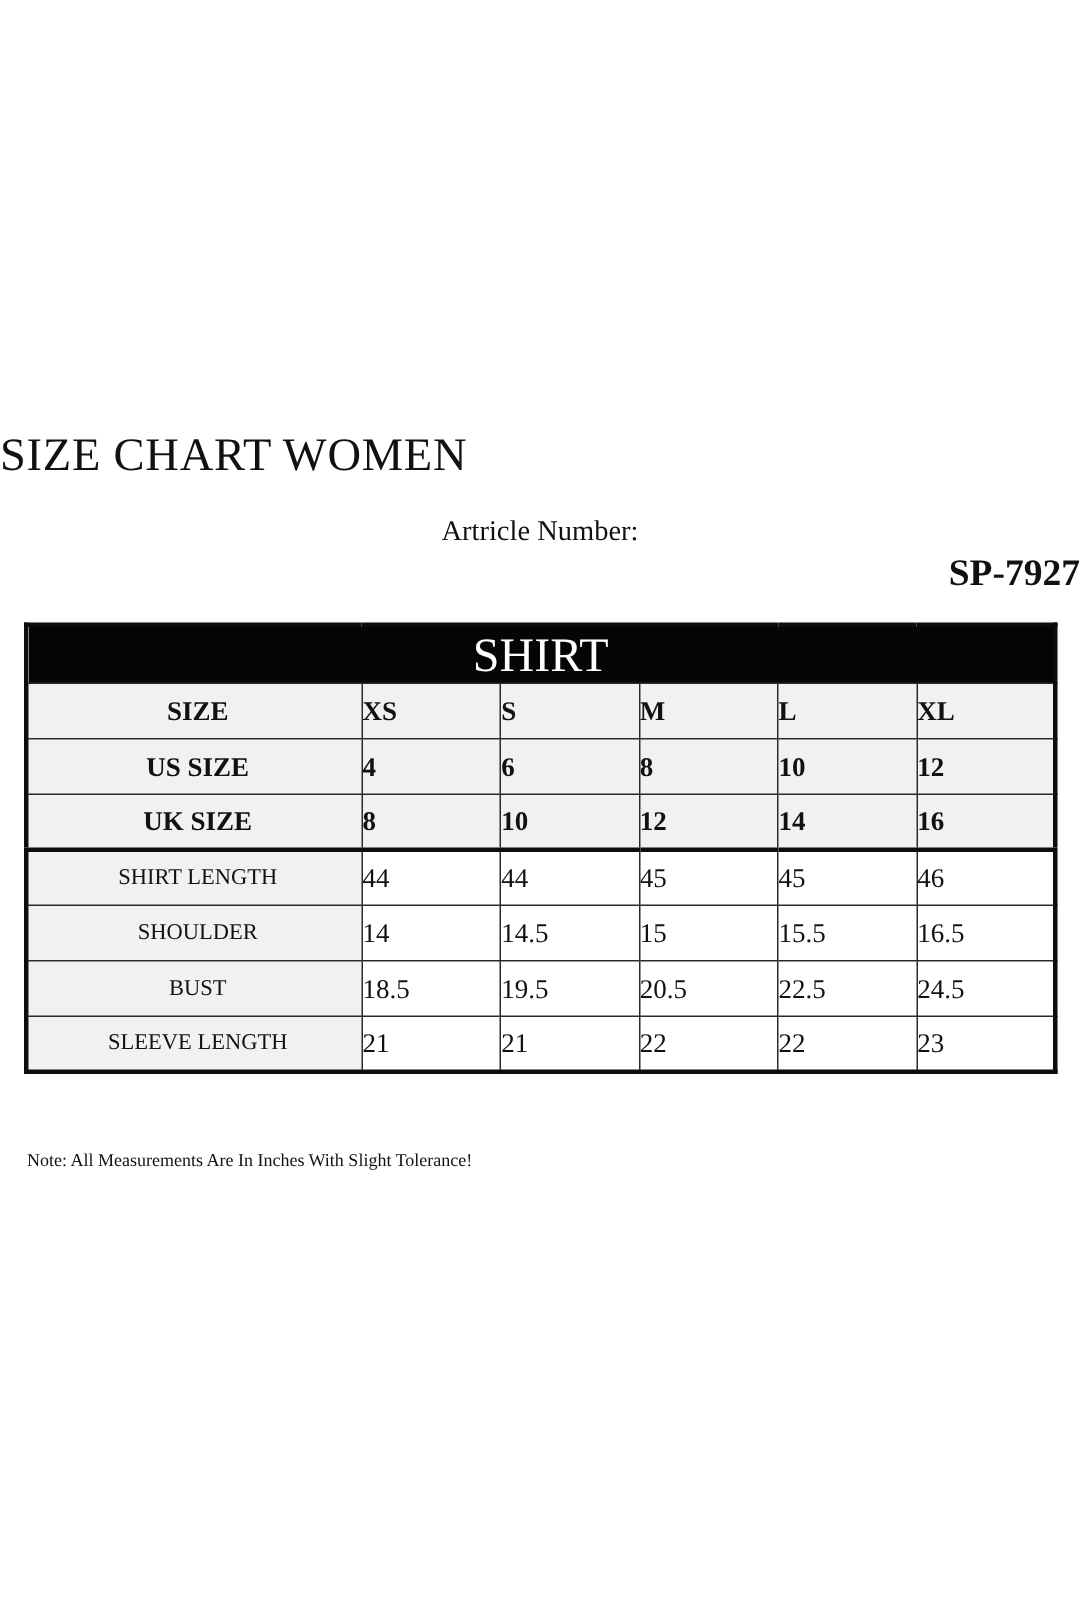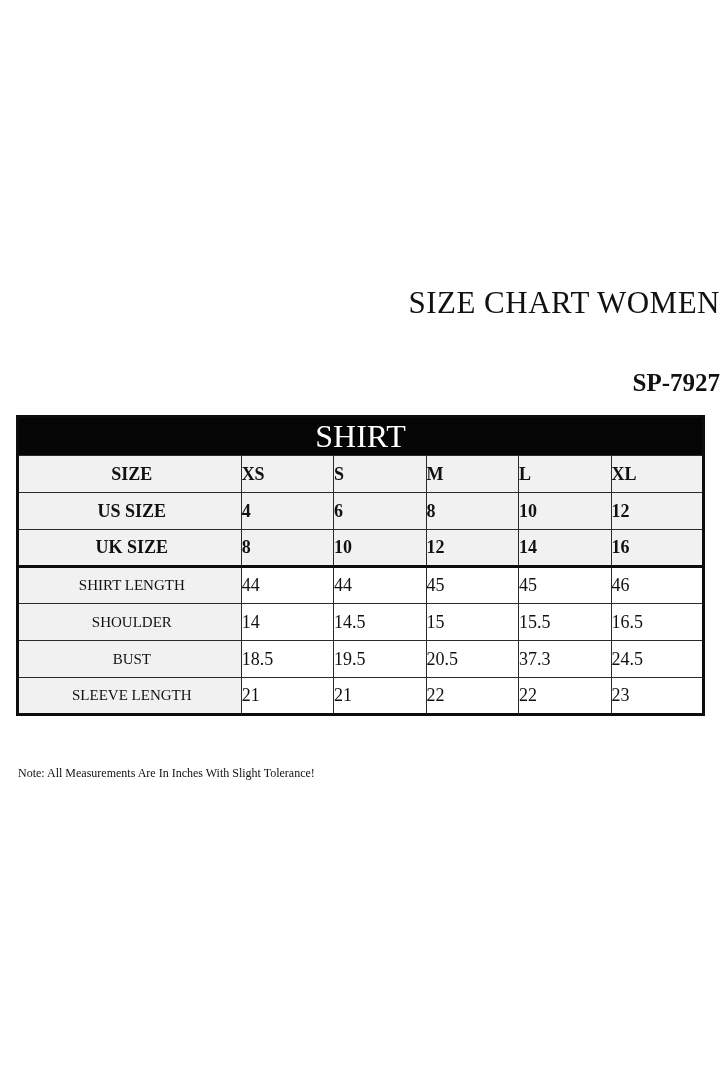--- a/index.html
+++ b/index.html
@@ -9,21 +9,21 @@
     width: 720px;
     height: 1080px;
     background: #ffffff;
     font-family: "Liberation Serif", "DejaVu Serif", serif;
     color: var(--text, #111);
     overflow: hidden;
   }
   .page-title {
     position: absolute;
     top: 285px; left: 0; width: 100%;
-    text-align: right;
+    text-align: left;
     font-size: 31px;
     letter-spacing: 0.5px;
     white-space: nowrap;
   }
   .article-label {
     position: absolute;
     top: 344px; left: 0; width: 100%;
     text-align: center;
     font-size: 19px;
   }
@@ -74,20 +74,21 @@
     position: absolute;
     top: 766px; left: 18px;
     font-size: 12px;
   }
 </style>
 </head>
 <body>
 
 <div class="sheet">
   <div class="page-title">SIZE CHART WOMEN</div>
+  <div class="article-label">Artricle Number:</div>
   <div class="article-number">SP-7927</div>
 
   <table class="size-table">
     <colgroup>
       <col class="c-label">
       <col class="c-val">
         <col class="c-val">
         <col class="c-val">
         <col class="c-val">
         <col class="c-val">
@@ -134,21 +135,21 @@
           <td class="value-cell">14.5</td>
           <td class="value-cell">15</td>
           <td class="value-cell">15.5</td>
           <td class="value-cell">16.5</td>
         </tr>
         <tr class="measurement">
           <td class="label-cell">BUST</td>
           <td class="value-cell">18.5</td>
           <td class="value-cell">19.5</td>
           <td class="value-cell">20.5</td>
-          <td class="value-cell">37.3</td>
+          <td class="value-cell">22.5</td>
           <td class="value-cell">24.5</td>
         </tr>
         <tr class="measurement">
           <td class="label-cell">SLEEVE LENGTH</td>
           <td class="value-cell">21</td>
           <td class="value-cell">21</td>
           <td class="value-cell">22</td>
           <td class="value-cell">22</td>
           <td class="value-cell">23</td>
         </tr>

